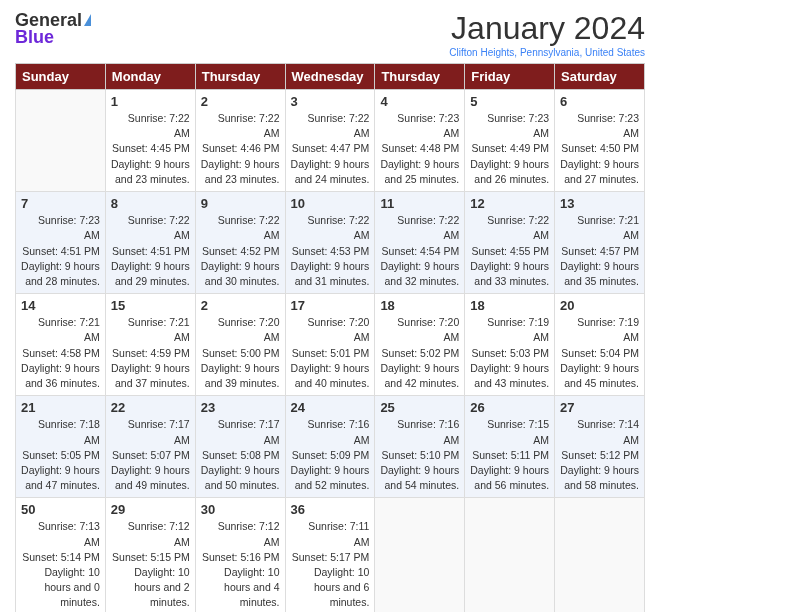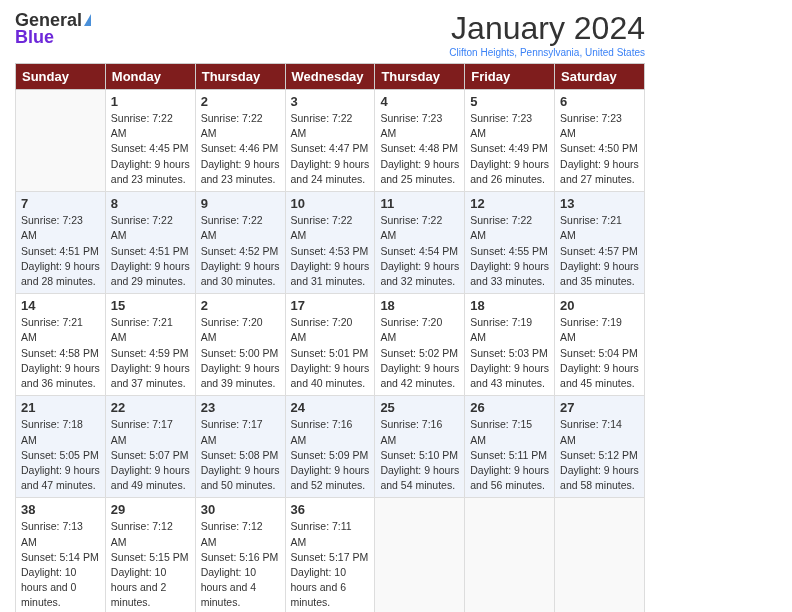--- a/index.html
+++ b/index.html
@@ -71,20 +71,21 @@
       font-size: 13px;
       font-weight: bold;
       color: #333;
       display: block;
       margin-bottom: 2px;
     }
     .day-info {
       line-height: 1.45;
       font-size: 10.5px;
       color: #333;
+      text-align: right;
     }
     tr:nth-child(even) td {
       background-color: #f0f4fb;
     }
     tr:nth-child(even) td.empty {
       background-color: #eef2f8;
     }
   </style>
 </head>
 <body>
@@ -229,21 +230,21 @@
             <span class="day-number">26</span>
             <div class="day-info">Sunrise: 7:15 AM<br>Sunset: 5:11 PM<br>Daylight: 9 hours and 56 minutes.</div>
           </td>
           <td>
             <span class="day-number">27</span>
             <div class="day-info">Sunrise: 7:14 AM<br>Sunset: 5:12 PM<br>Daylight: 9 hours and 58 minutes.</div>
           </td>
         </tr>
         <tr>
           <td>
-            <span class="day-number">38</span>
+            <span class="day-number">50</span>
             <div class="day-info">Sunrise: 7:13 AM<br>Sunset: 5:14 PM<br>Daylight: 10 hours and 0 minutes.</div>
           </td>
           <td>
             <span class="day-number">29</span>
             <div class="day-info">Sunrise: 7:12 AM<br>Sunset: 5:15 PM<br>Daylight: 10 hours and 2 minutes.</div>
           </td>
           <td>
             <span class="day-number">30</span>
             <div class="day-info">Sunrise: 7:12 AM<br>Sunset: 5:16 PM<br>Daylight: 10 hours and 4 minutes.</div>
           </td>

